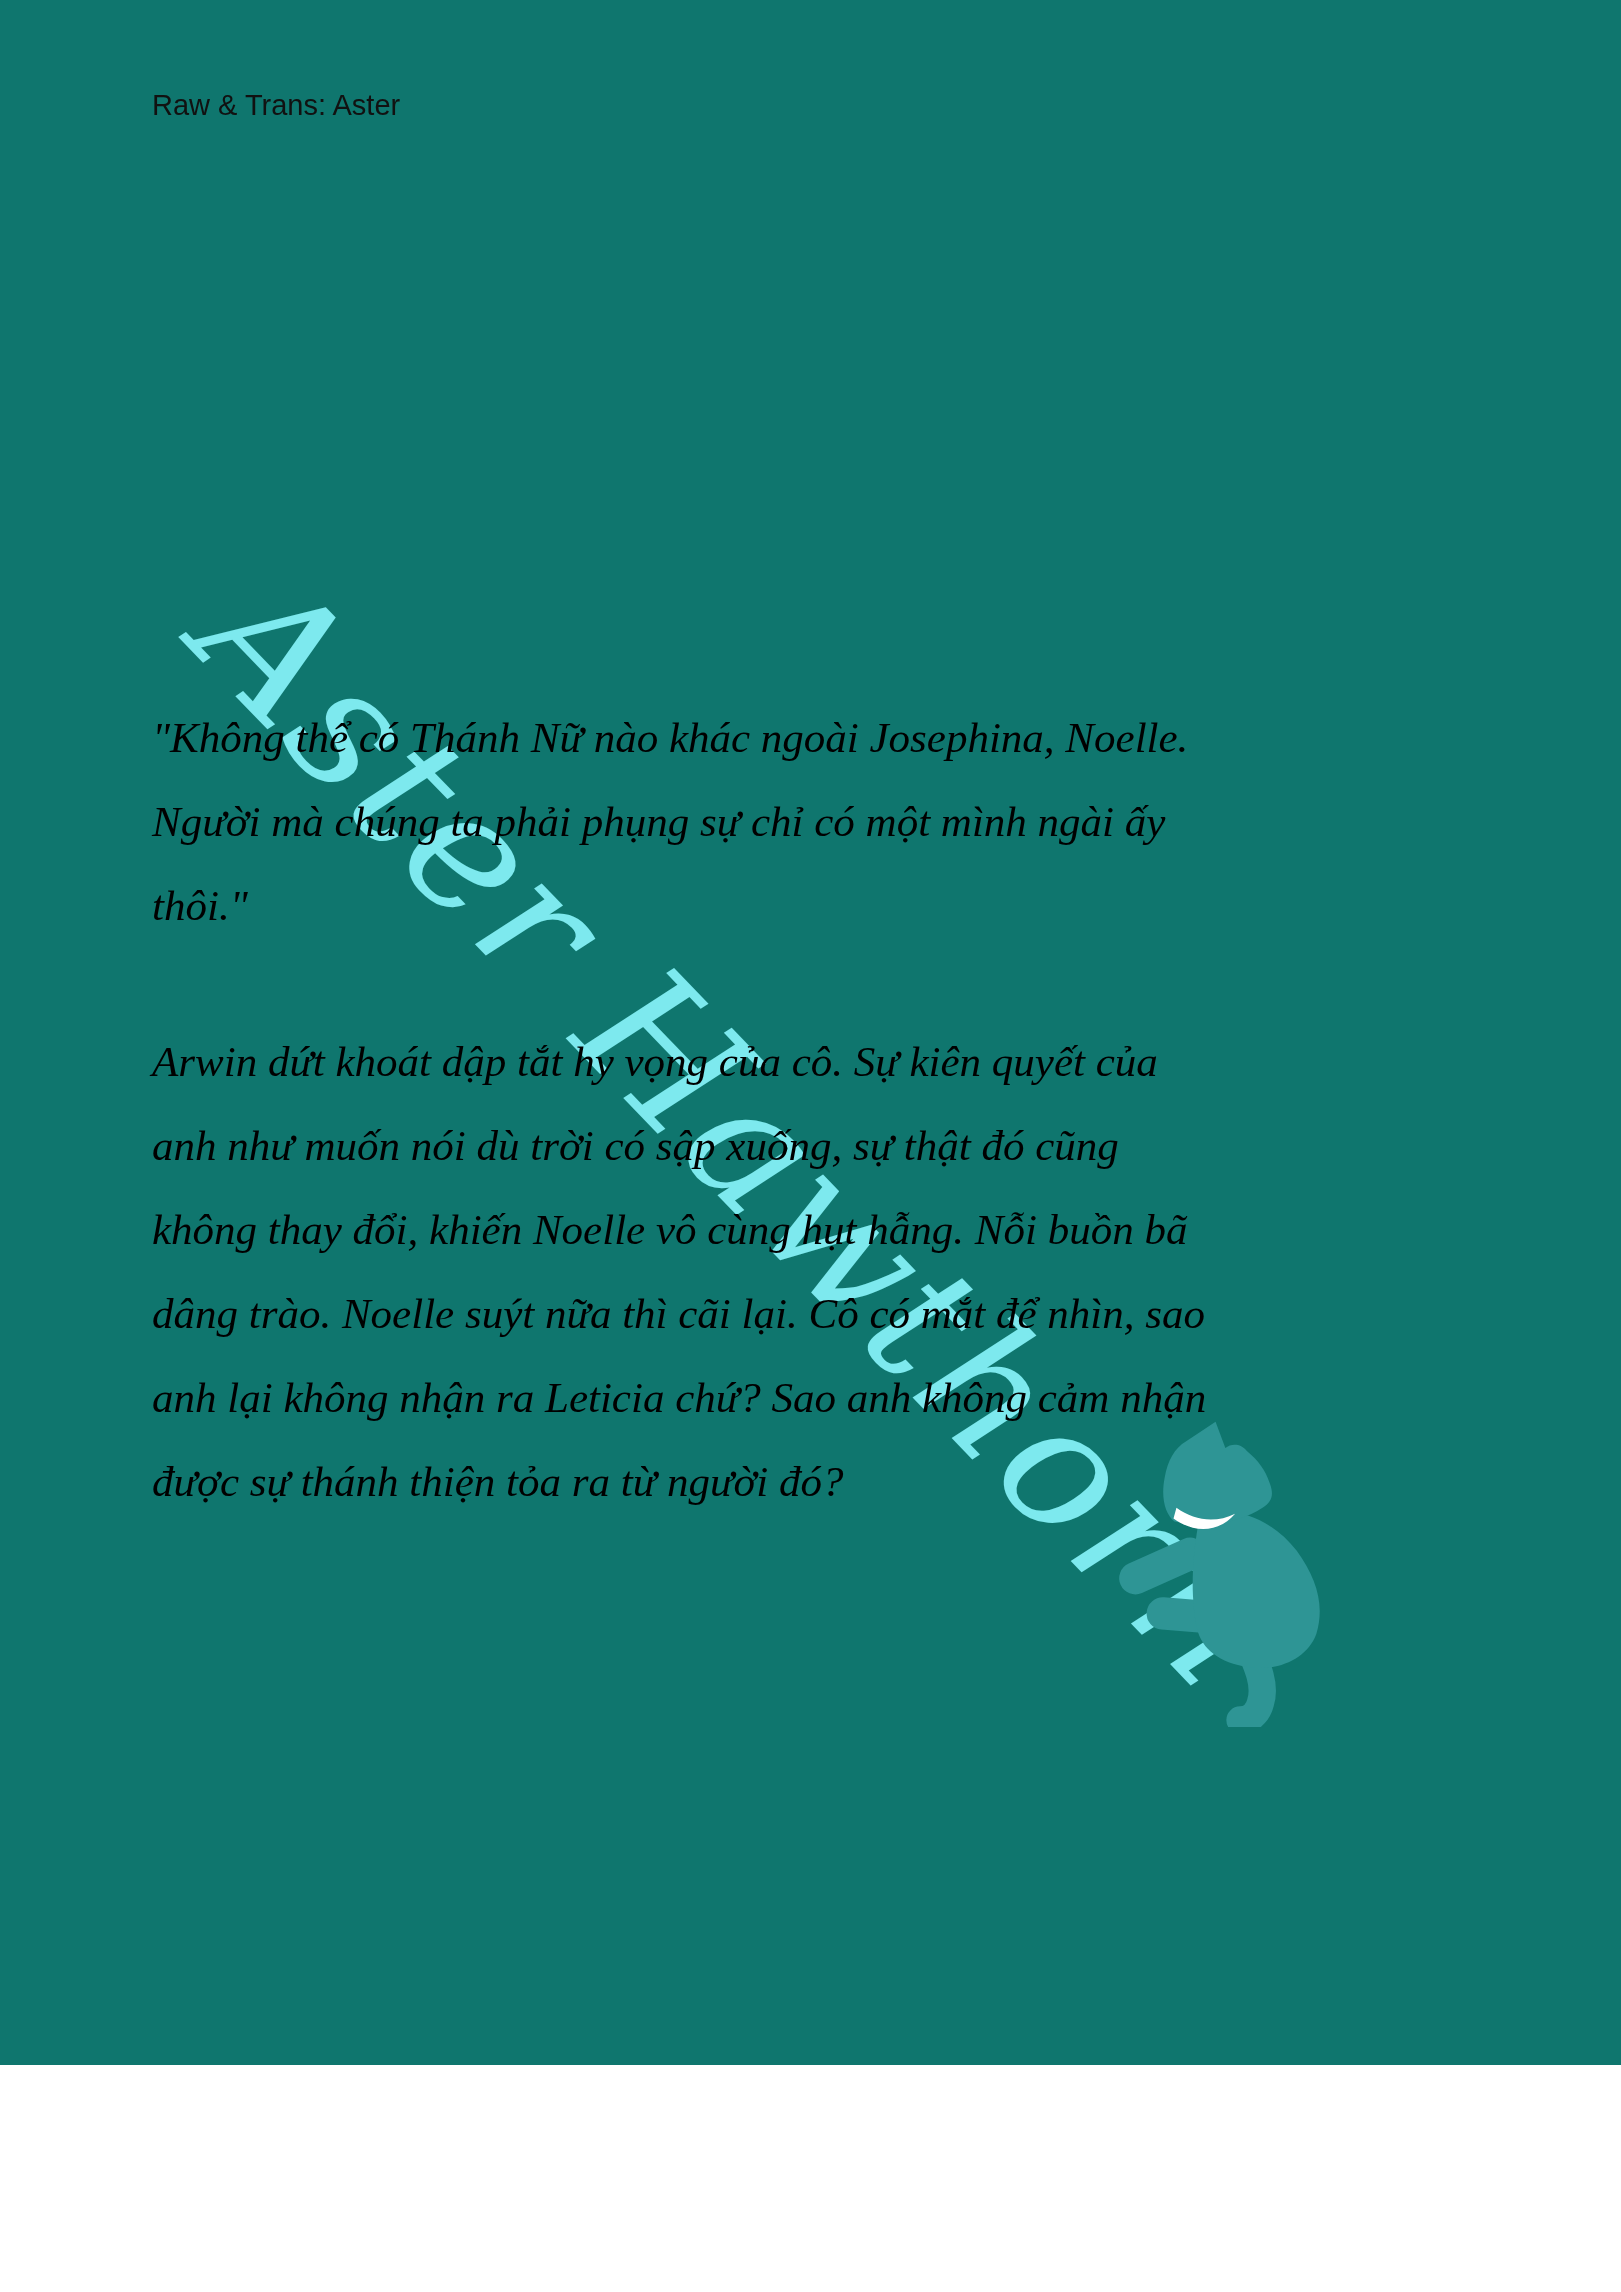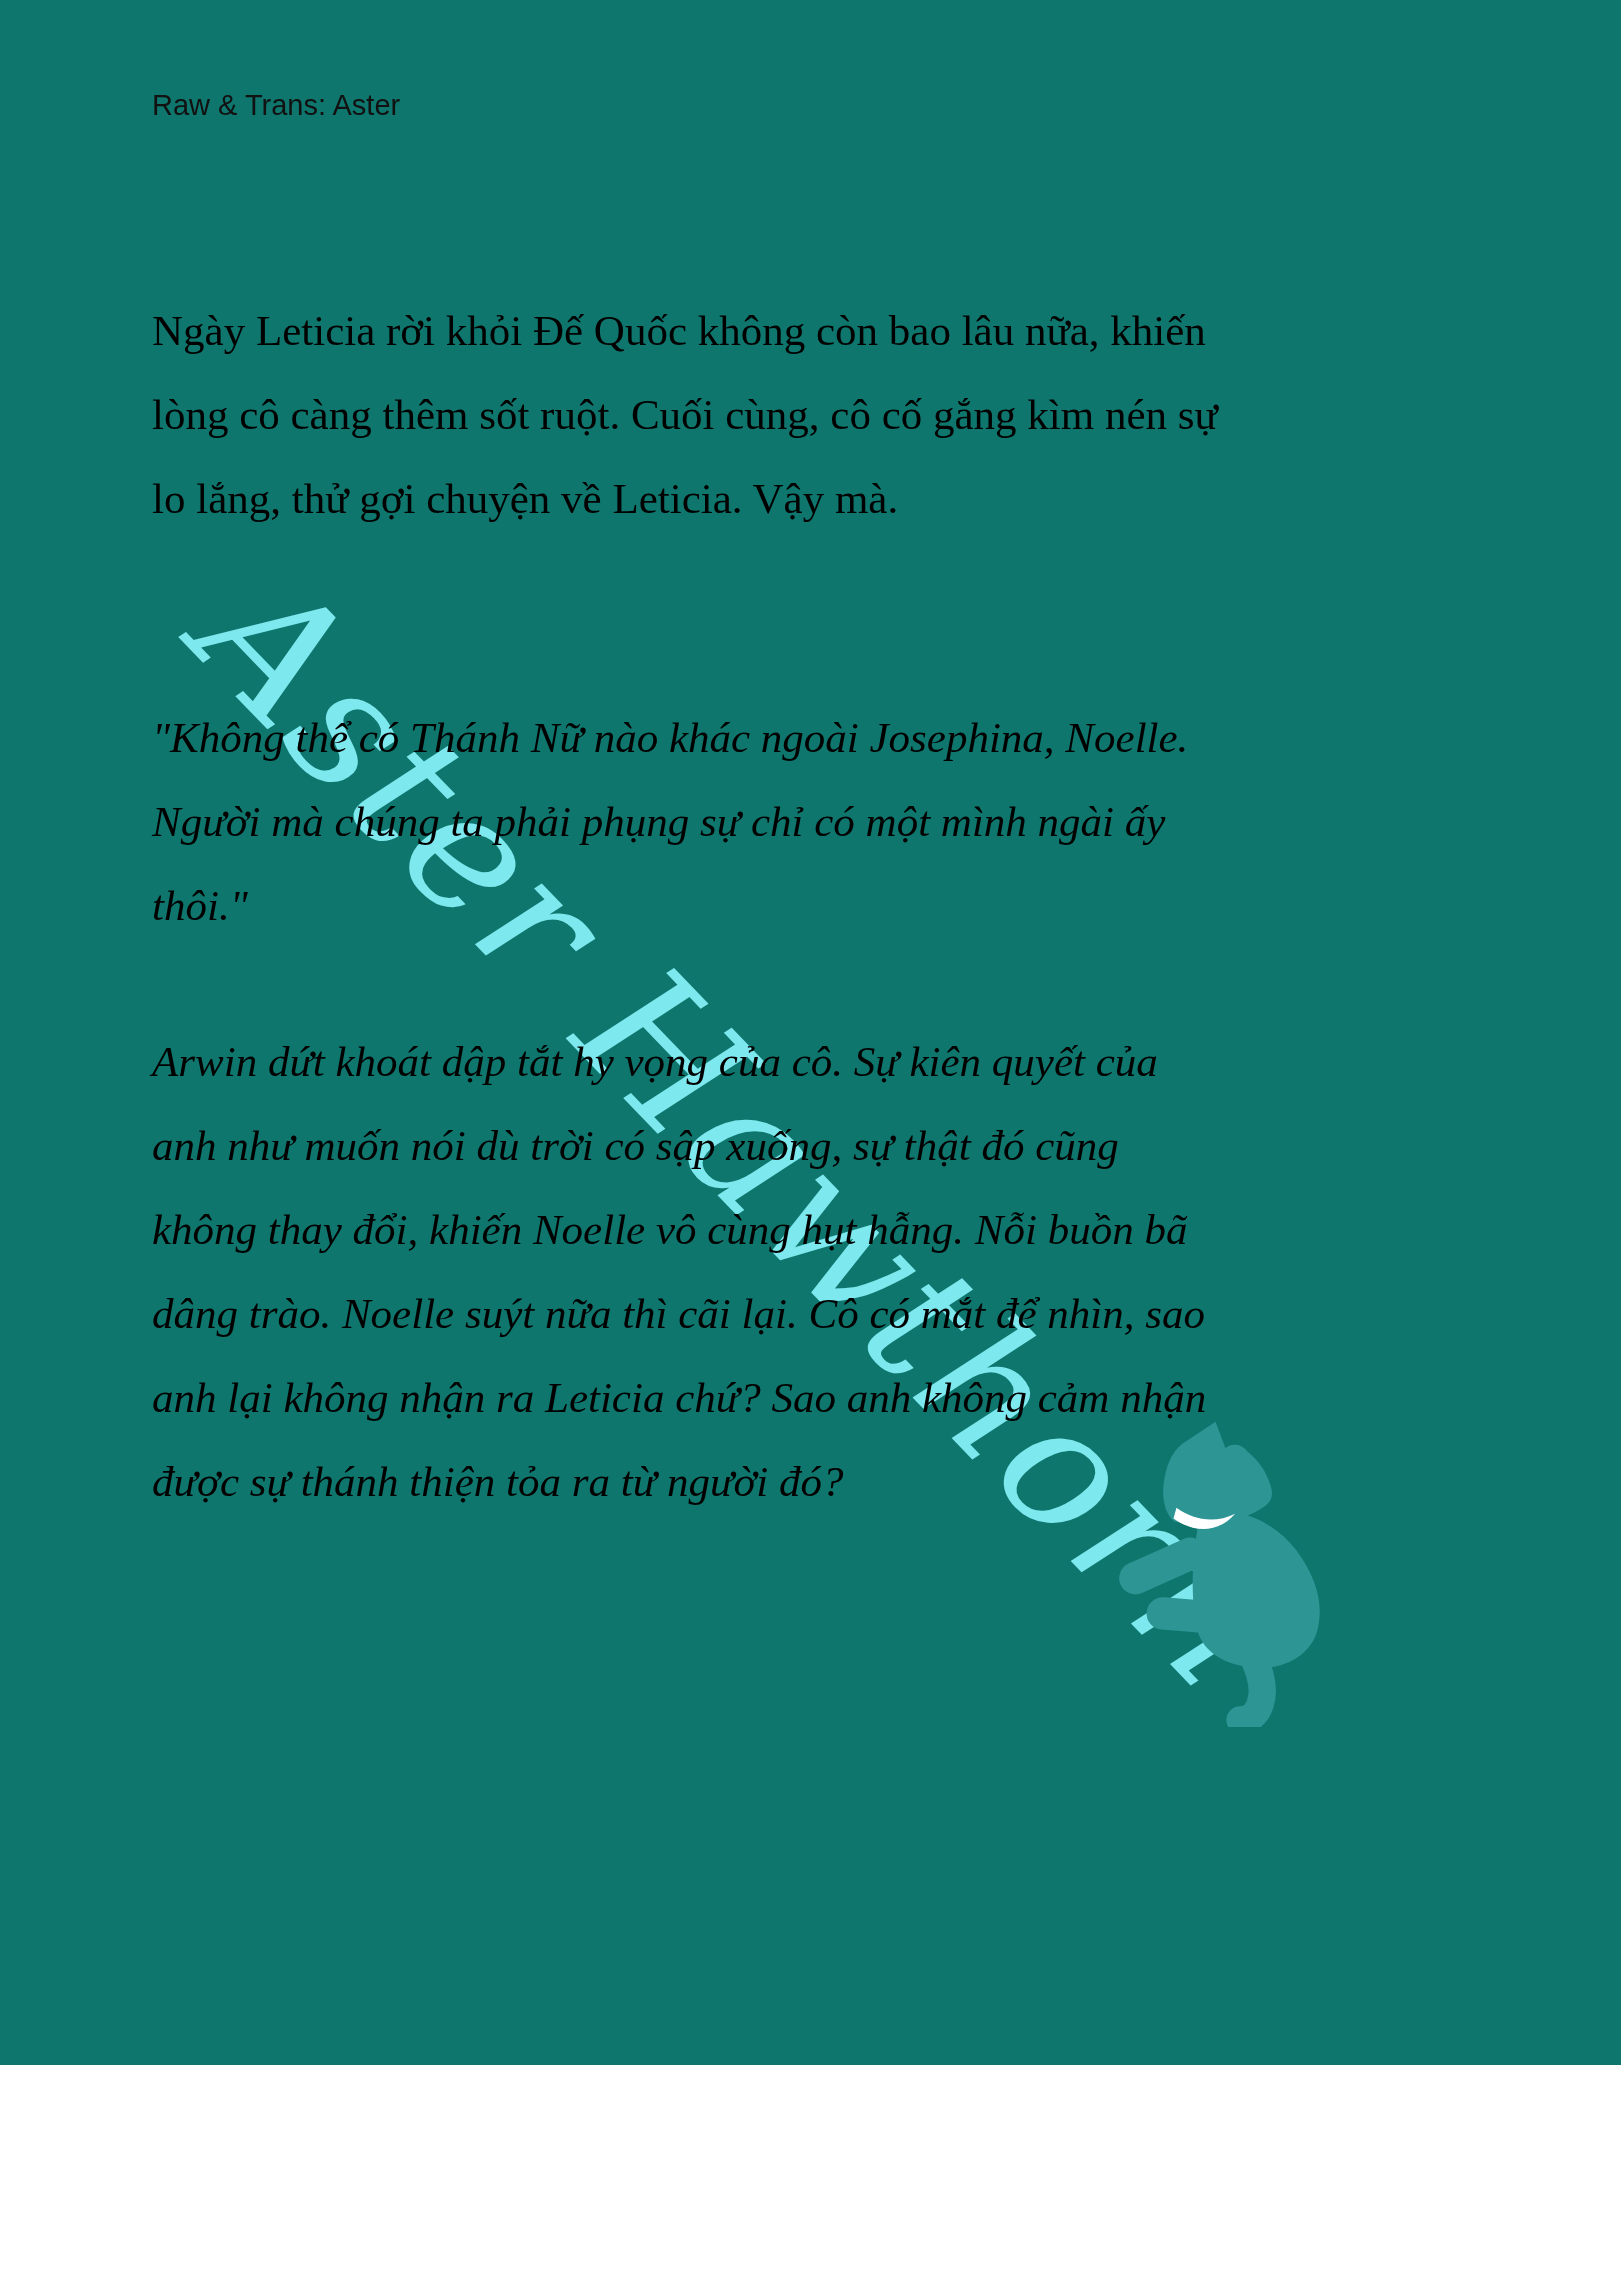--- a/index.html
+++ b/index.html
@@ -80,23 +80,20 @@
 
     <path class="cat-fill-stroke" d="M142,238 C154,266 164,286 158,305 C155,317 147,323 137,323" fill="none" stroke="#2e9595" stroke-width="28" stroke-linecap="round"></path>
 
     <path class="cat-fill" d="M95,118 C130,100 170,118 195,150 C215,178 224,205 215,235 C205,262 172,275 140,268 C112,262 96,248 92,225 C88,200 86,170 95,118 Z" fill="#2e9595"></path>
 
     <path class="cat-fill" d="M70,120 C60,112 56,95 60,75 C63,58 70,45 82,38 L112,18 L122,45 C128,40 138,40 144,48 C156,58 163,68 167,80 C172,92 170,100 160,106 C145,116 120,124 100,122 C88,121 78,122 70,120 Z" fill="#2e9595"></path>
 
     <path d="M72,106 C90,119 112,122 132,112 C114,133 88,131 69,117 Z" fill="#ffffff"></path>
   </svg>
 
-  <div class="para p1" style="color: rgb(0, 0, 0);">Ngày Leticia rời khỏi Đế Quốc không còn bao lâu nữa, khiến
-lòng cô càng thêm sốt ruột. Cuối cùng, cô cố gắng kìm nén sự
-lo lắng, thử gợi chuyện về Leticia. Vậy mà.</div>
 
   <div class="para quote" style="color: rgb(0, 0, 0);">"Không thể có Thánh Nữ nào khác ngoài Josephina, Noelle.
 Người mà chúng ta phải phụng sự chỉ có một mình ngài ấy
 thôi."</div>
 
   <div class="para p3" style="color: rgb(0, 0, 0);">Arwin dứt khoát dập tắt hy vọng của cô. Sự kiên quyết của
 anh như muốn nói dù trời có sập xuống, sự thật đó cũng
 không thay đổi, khiến Noelle vô cùng hụt hẫng. Nỗi buồn bã
 dâng trào. Noelle suýt nữa thì cãi lại. Cô có mắt để nhìn, sao
 anh lại không nhận ra Leticia chứ? Sao anh không cảm nhận

